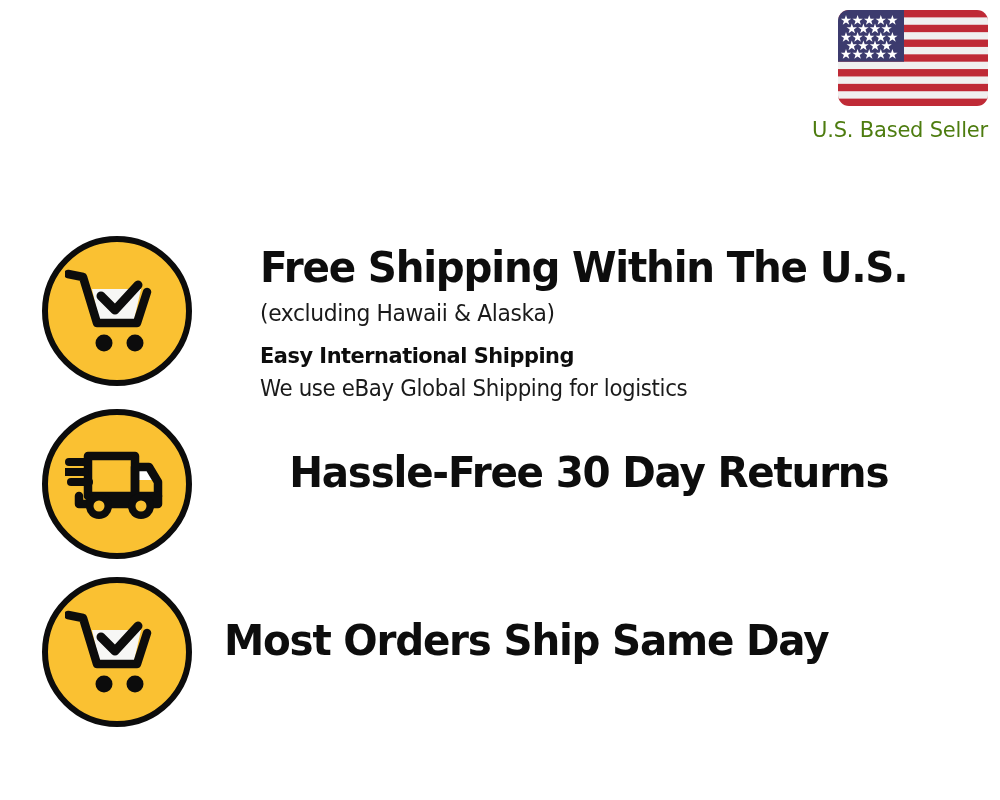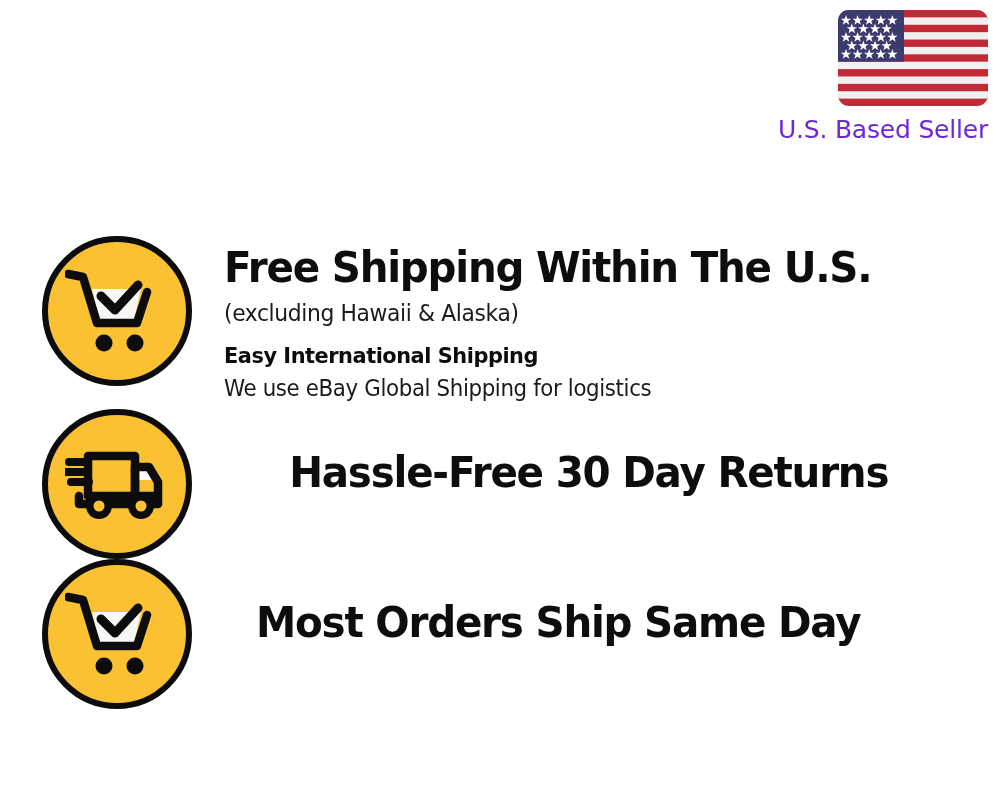--- a/index.html
+++ b/index.html
@@ -74,44 +74,44 @@
     vertical-align: top;
     position: relative;
     margin-right: 0px;
   }
   .flag svg { display: block; }
 
   .seller-text {
     margin-top: 6px;
     font-family: "DejaVu Sans", sans-serif;
     font-weight: 400;
-    font-size: 25px;
+    font-size: 21px;
     line-height: 36px;
-    color: #6d28d9;
+    color: #4d7c0f;
     letter-spacing: -0.2px;
     white-space: nowrap;
   }
 
   
   .features {
     position: absolute;
     top: 236px;
     left: 0;
     width: 1000px;
   }
   .feature-row {
     position: absolute;
     left: 0;
     width: 1000px;
     display: flex;
     align-items: flex-start;
   }
-  #row-0 { top: 0px; }
+  #row-0 { top: 0px; gap: 36px; }
   #row-1 { top: 173px; text-align: center; }
-  #row-2 { top: 323px; gap: 32px; }
+  #row-2 { top: 341px; }
 
   .icon-badge {
     flex: 0 0 auto;
     width: 150px;
     height: 150px;
     margin-left: 42px;
     border-radius: 50%;
     background: #FAC132;
     border: 6px solid #0c0c0c;
     box-sizing: border-box;

